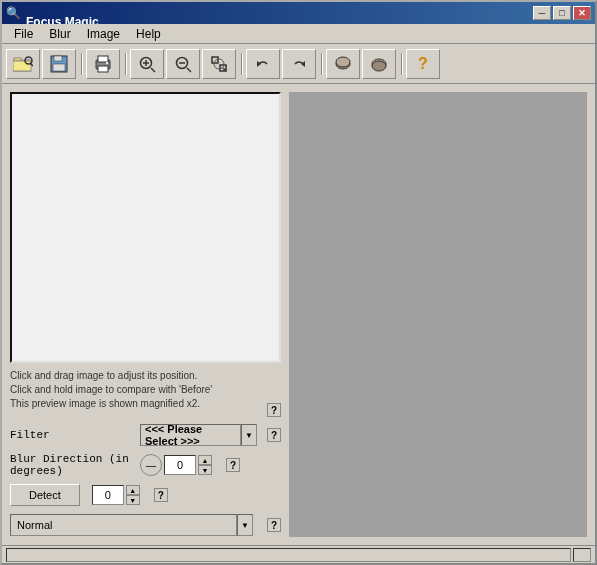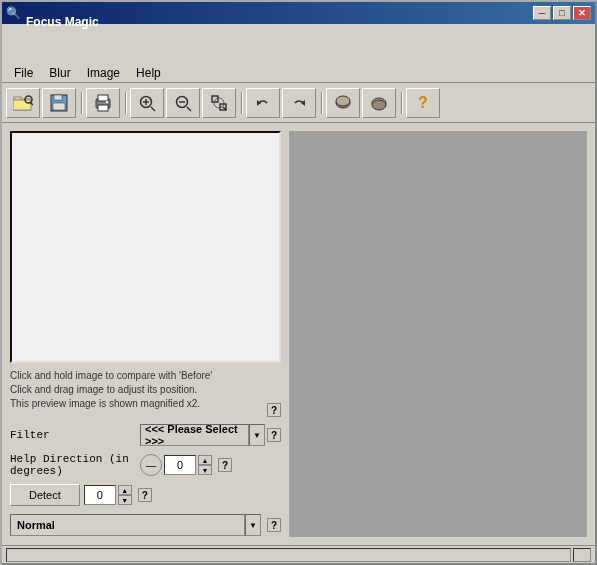--- a/index.html
+++ b/index.html
@@ -77,21 +77,20 @@
     }
 
     
     .menu-bar {
       background: #d4d0c8;
       height: 20px;
       display: flex;
       align-items: center;
       border-bottom: 1px solid #888;
       padding: 0 4px;
-      margin-top: 39px;
     }
 
     .menu-item {
       padding: 2px 8px;
       cursor: pointer;
       font-size: 12px;
       color: #000;
     }
 
     
@@ -214,21 +213,21 @@
       width: 130px;
       font-size: 11px;
       color: #000;
       font-family: Liberation Mono, monospace;
     }
 
     .control-input {
       flex: 1;
       display: flex;
       align-items: center;
-      gap: 2px;
+      gap: 10px;
     }
 
     .dropdown-arrow {
       width: 16px;
       height: 22px;
       background: #d4d0c8;
       border: 1px solid #888;
       border-top-color: #666;
       border-left-color: #666;
       display: flex;
@@ -460,22 +459,22 @@
 
   <div class="main-content">
 
     <div class="left-panel">
 
       <div class="preview-area">
       </div>
 
       <div class="preview-info-row">
         <div class="preview-info">
+          <div>Click and drag image to adjust its position.</div>
           <div>Click and hold image to compare with 'Before'</div>
-          <div>Click and drag image to adjust its position.</div>
           <div>This preview image is shown magnified x2.</div>
         </div>
         <div class="help-icon-small">
           <span>?</span>
         </div>
       </div>
 
       <div class="controls-area">
 
         <div class="control-row">
@@ -487,21 +486,21 @@
               </div>
               <div class="dropdown-arrow">▼</div>
             </div>
             <div class="help-icon-small" style="position:relative;">
               <span>?</span>
             </div>
           </div>
         </div>
 
         <div class="control-row">
-          <div class="control-label">Help Direction (in degrees)</div>
+          <div class="control-label">Blur Direction (in degrees)</div>
           <div class="control-input">
             <div class="spin-wrapper">
               <div class="circle-minus">
                 <span>—</span>
               </div>
               <div class="spin-input">
                 <span>0</span>
               </div>
               <div class="spin-updown">
                 <div class="spin-btn">▲</div>
@@ -528,21 +527,21 @@
             </div>
             <div class="help-icon-small" style="position:relative; margin-left:4px;">
               <span>?</span>
             </div>
           </div>
         </div>
 
         <div class="control-row">
           <div class="control-input">
             <div class="filter-dropdown-wrapper">
-              <div class="filter-dropdown" style="font-weight:bold; text-align:center; justify-content:flex-start; padding-left:6px;">
+              <div class="filter-dropdown" style="font-weight:normal; text-align:center; justify-content:flex-start; padding-left:6px;">
                 <span>Normal</span>
               </div>
               <div class="dropdown-arrow">▼</div>
             </div>
             <div class="help-icon-small" style="position:relative; margin-left:4px;">
               <span>?</span>
             </div>
           </div>
         </div>
       </div>

